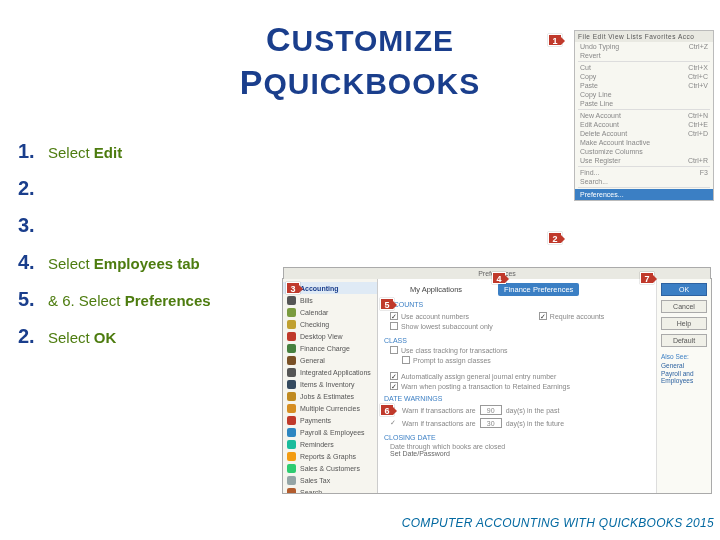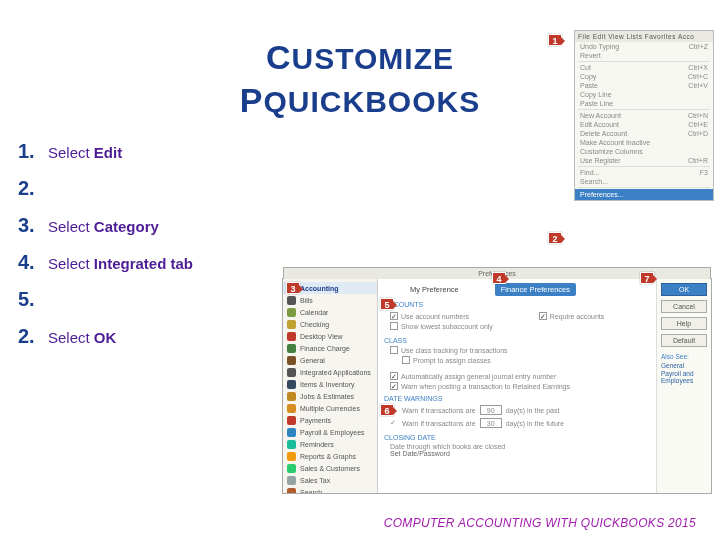--- a/index.html
+++ b/index.html
@@ -12,21 +12,20 @@
     overflow: hidden;
   }
   .title {
     text-align: center;
     font-size: 30px;
     font-weight: bold;
     color: #1a3e8c;
     letter-spacing: 1px;
     padding-top: 18px;
     line-height: 1.25;
-    margin-top: 18px;
   }
   .title .big { font-size: 34px; }
   .steps {
     position: absolute;
     left: 18px;
     top: 140px;
     width: 300px;
   }
   .step-row {
     display: flex;
@@ -34,21 +33,21 @@
     margin-bottom: 14px;
   }
   .step-num {
     color: #1a3e8c;
     font-size: 20px;
     font-weight: bold;
     width: 30px;
   }
   .step-text {
     font-size: 15px;
-    color: #4c1d95;
+    color: #4d7c0f;
   }
   .step-text b { font-weight: bold; }
 
   
   .callout {
     position: absolute;
     background: #c0392b;
     color: #fff;
     font-size: 9px;
     font-weight: bold;
@@ -233,25 +232,25 @@
     margin: 6px 0 2px;
   }
   .prefs .rightbtns .alink {
     font-size: 6.5px;
     color: #2d62a0;
     margin: 1px 0;
   }
 
   .footer {
     position: absolute;
-    right: 24px;
+    right: 6px;
     bottom: 10px;
     font-size: 12px;
     font-style: italic;
-    color: #a21caf;
+    color: #0369a1;
     letter-spacing: 0.3px;
   }
 
   
   .ic.c1{background:#b25c2e;} .ic.c2{background:#555;} .ic.c3{background:#7a9b3f;}
   .ic.c4{background:#c0a030;} .ic.c5{background:#c0392b;} .ic.c6{background:#46803e;}
   .ic.c7{background:#7a5126;} .ic.c8{background:#555;} .ic.c9{background:#34495e;}
   .ic.c10{background:#c08a20;} .ic.c11{background:#d68e22;} .ic.c12{background:#c0392b;}
   .ic.c13{background:#2e86c1;} .ic.c14{background:#1abc9c;} .ic.c15{background:#f39c12;}
   .ic.c16{background:#2ecc71;} .ic.c17{background:#95a5a6;}
@@ -267,28 +266,28 @@
 <div class="steps">
   <div class="step-row">
     <div class="step-num">1.</div>
     <div class="step-text"><span>Select </span><b>Edit</b></div>
   </div>
   <div class="step-row">
     <div class="step-num">2.</div>
   </div>
   <div class="step-row">
     <div class="step-num">3.</div>
-    <div class="step-text"><span>Select </span><b>Category</b></div>
   </div>
   <div class="step-row">
     <div class="step-num">4.</div>
-    <div class="step-text"><span>Select </span><b>Integrated tab</b></div>
+    <div class="step-text"><span>Select </span><b>Employees tab</b></div>
   </div>
   <div class="step-row">
     <div class="step-num">5.</div>
+    <div class="step-text"><span>&amp; 6. Select </span><b>Preferences</b></div>
   </div>
   <div class="step-row">
     <div class="step-num">2.</div>
     <div class="step-text"><span>Select </span><b>OK</b></div>
   </div>
 </div>
 
 <div class="editmenu">
   <div class="menubar">File  Edit  View  Lists  Favorites  Acco</div>
   <div class="item">
@@ -432,21 +431,21 @@
       </div>
     <div class="sitem">
         <span class="ic c1"></span>
         <span>Search</span>
       </div>
 
   </div>
 
   <div class="main">
     <div class="tabs">
-      <div class="tab">My Preference</div>
+      <div class="tab">My Applications</div>
       <div class="tab active">Finance Preferences</div>
     </div>
 
     <div class="section-label">ACCOUNTS</div>
     <div style="display:flex;gap:40px;">
       <div>
         <div class="cb">
             <span class="box">✓</span>
             <span>Use account numbers</span>
           </div>

